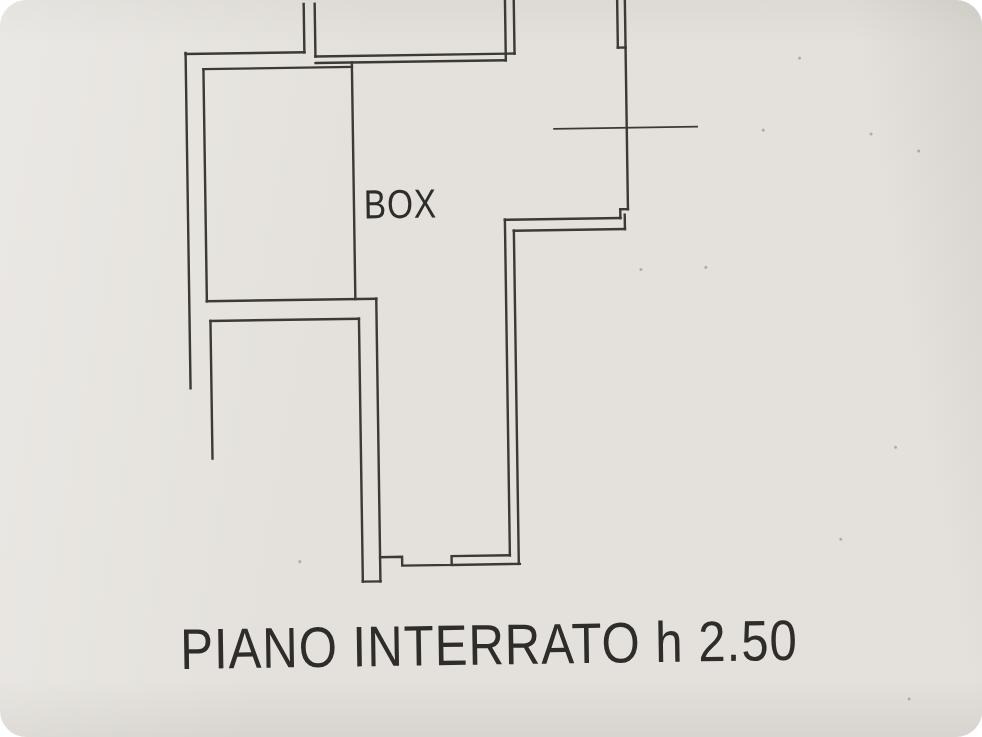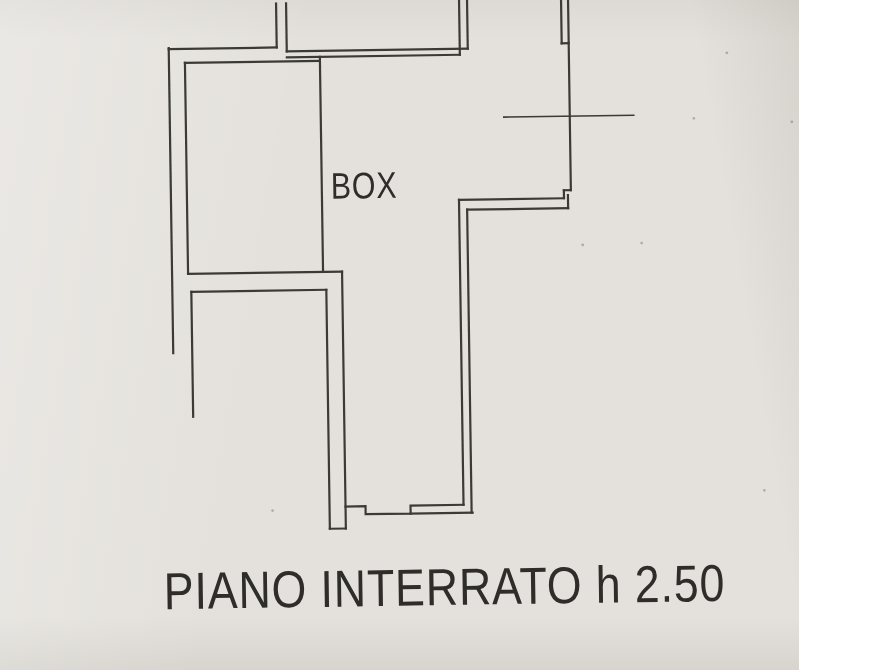--- a/index.html
+++ b/index.html
@@ -6,28 +6,29 @@
     margin: 0;
     padding: 0;
     width: 893px;
     height: 670px;
     overflow: hidden;
     font-family: "Liberation Sans", sans-serif;
   }
   
   #page-root {
     position: relative;
-    width: 799px;
+    width: 893px;
     height: 670px;
     background:
       linear-gradient(100deg, rgba(255,255,255,0.25) 0%, rgba(255,255,255,0) 35%),
       linear-gradient(260deg, rgba(90,85,75,0.10) 0%, rgba(90,85,75,0) 12%),
       linear-gradient(180deg, rgba(90,85,75,0.05) 0%, rgba(90,85,75,0) 6%, rgba(90,85,75,0) 92%, rgba(90,85,75,0.09) 100%),
       #e4e1dc;
     overflow: hidden;
+    border-radius: 24px;
   }
   
   #plan-rotator {
     position: absolute;
     left: 0; top: 0;
     width: 893px;
     height: 670px;
     transform: rotate(-0.85deg);
     transform-origin: 50% 50%;
   }

